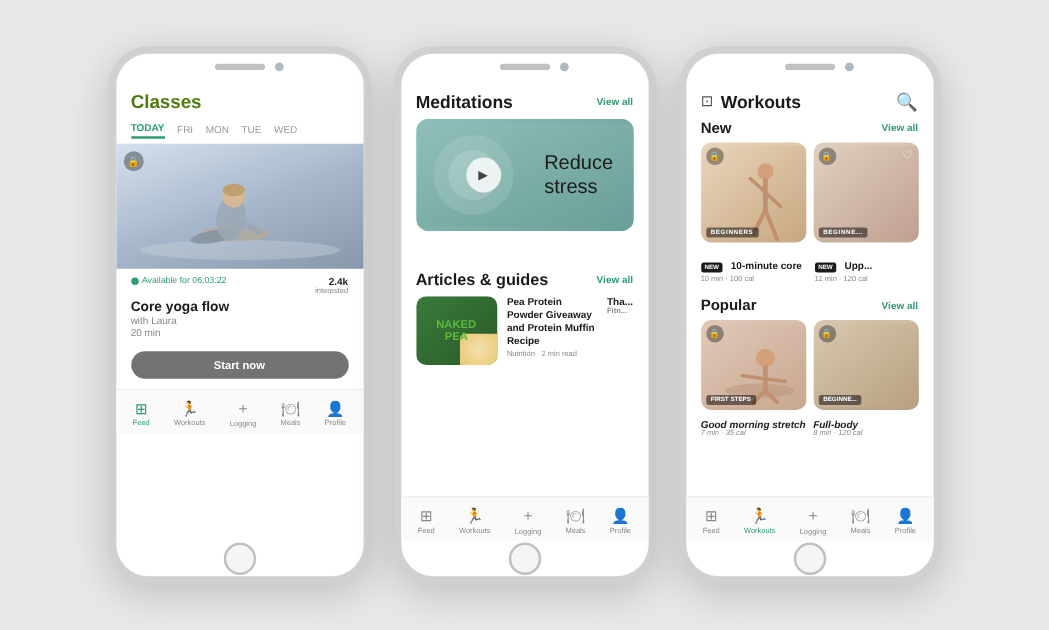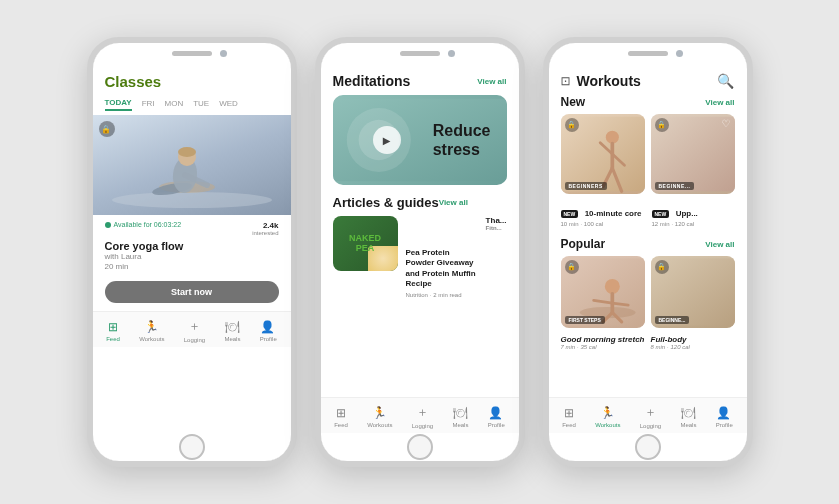--- a/index.html
+++ b/index.html
@@ -270,44 +270,44 @@
       justify-content: center;
       font-size: 10px;
       color: #444;
       position: absolute;
       left: 40px;
     }
     .p2-med-text {
       position: absolute;
       right: 16px;
       font-size: 16px;
-      font-weight: 700;
+      font-weight: 400;
       color: #1a1a1a;
       line-height: 1.2;
     }
     .p2-articles-header {
       padding: 0 12px 6px;
       display: flex;
-      justify-content: flex-start;
-      align-items: center;
+      justify-content: space-between;
+      align-items: center;
+      margin-top: 21px;
     }
     .p2-articles-title {
       font-size: 13px;
       font-weight: 700;
       color: #1a1a1a;
     }
     .p2-article-card {
       margin: 0 12px;
       display: flex;
       gap: 8px;
       align-items: flex-start;
     }
     .p2-article-info {
       flex: 1;
-      margin-top: 32px;
     }
     .p2-article-title-text {
       font-size: 8px;
       font-weight: 700;
       color: #1a1a1a;
       line-height: 1.3;
       margin-bottom: 2px;
     }
     .p2-article-meta {
       font-size: 6px;

